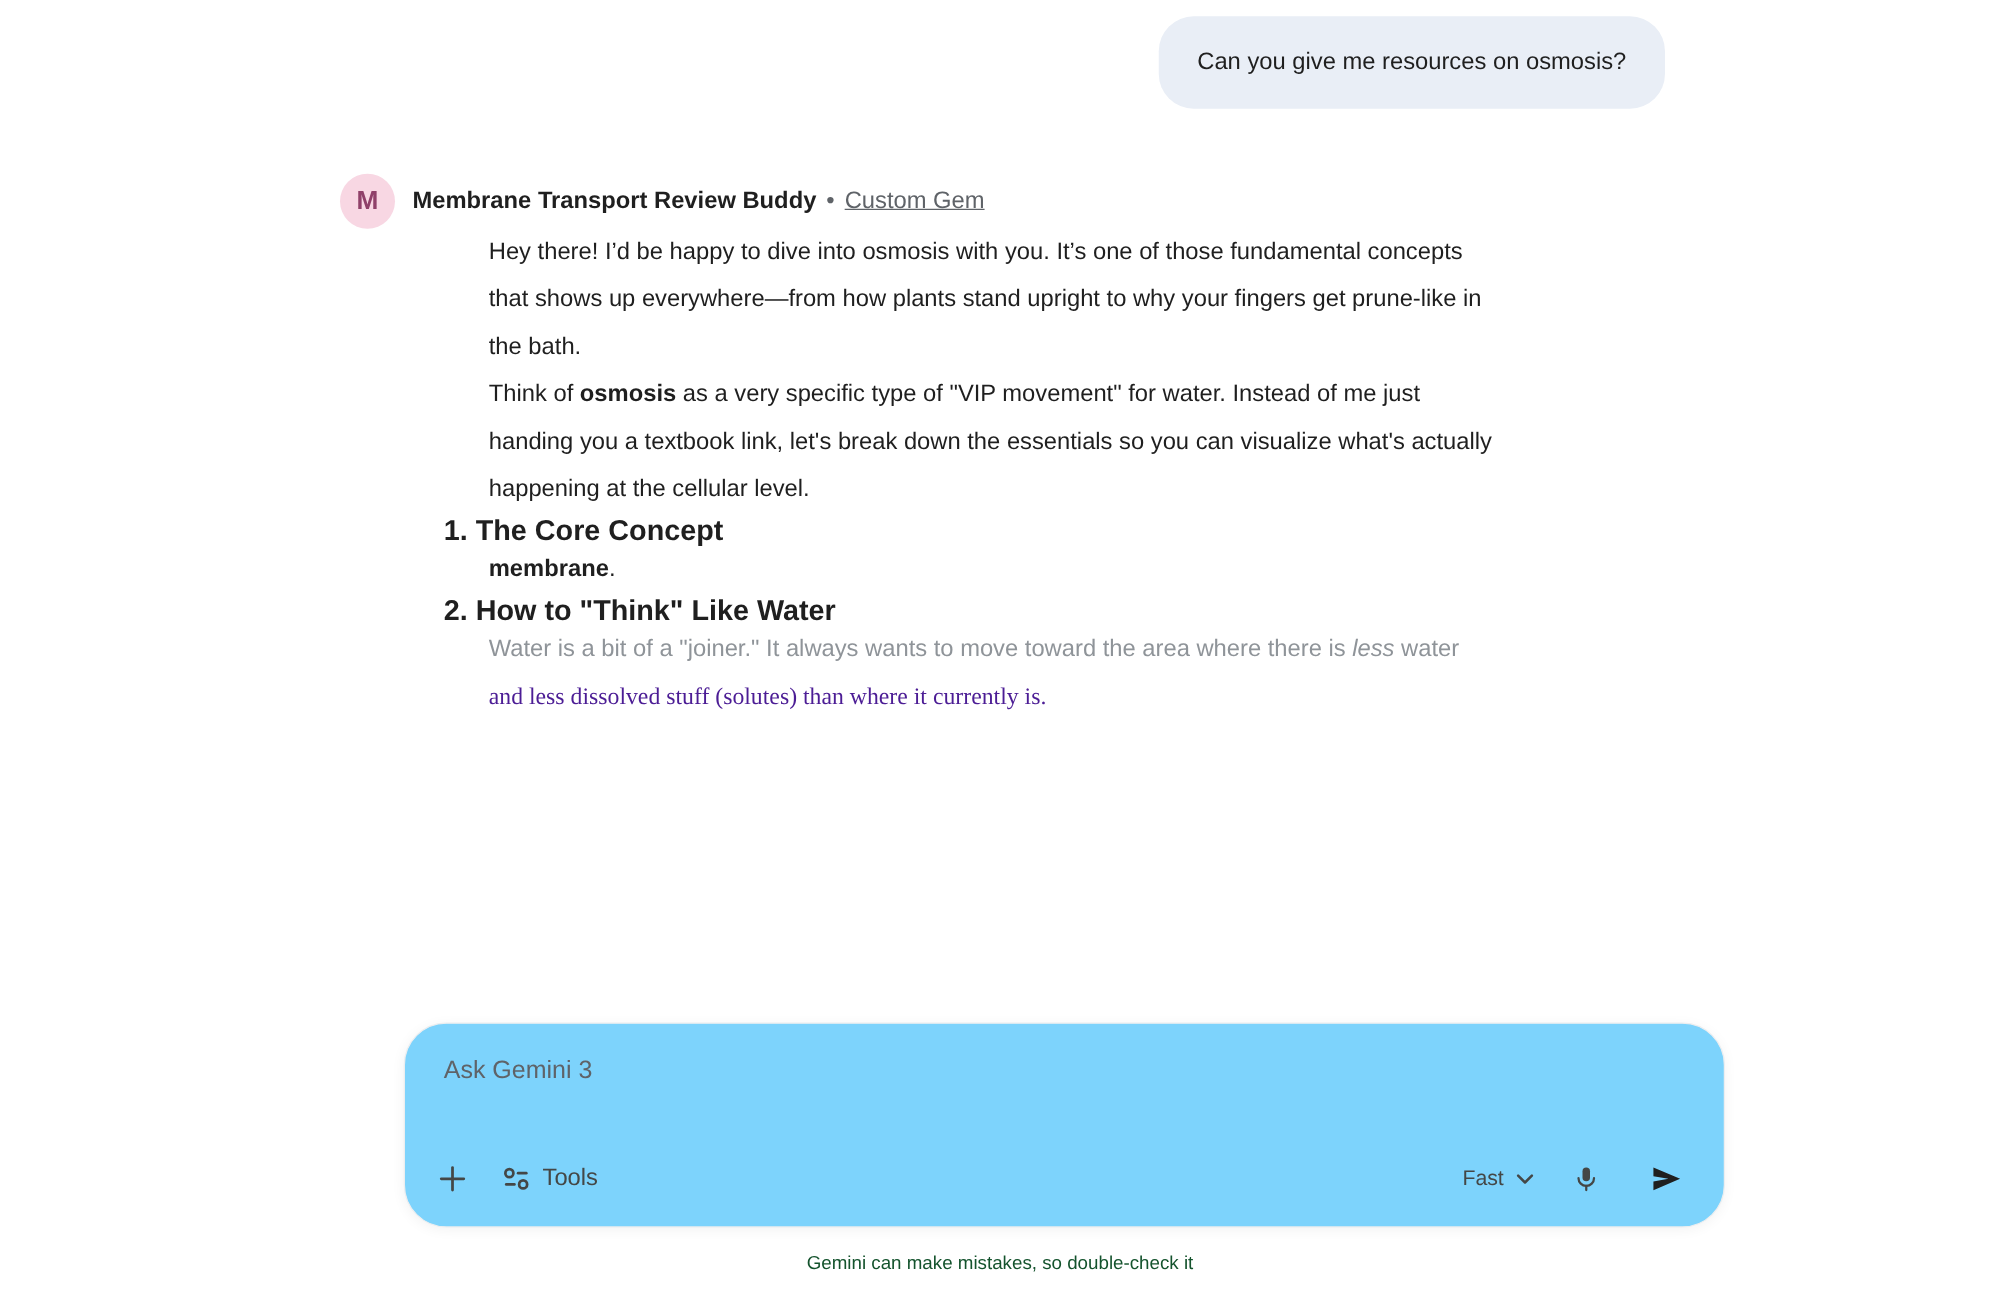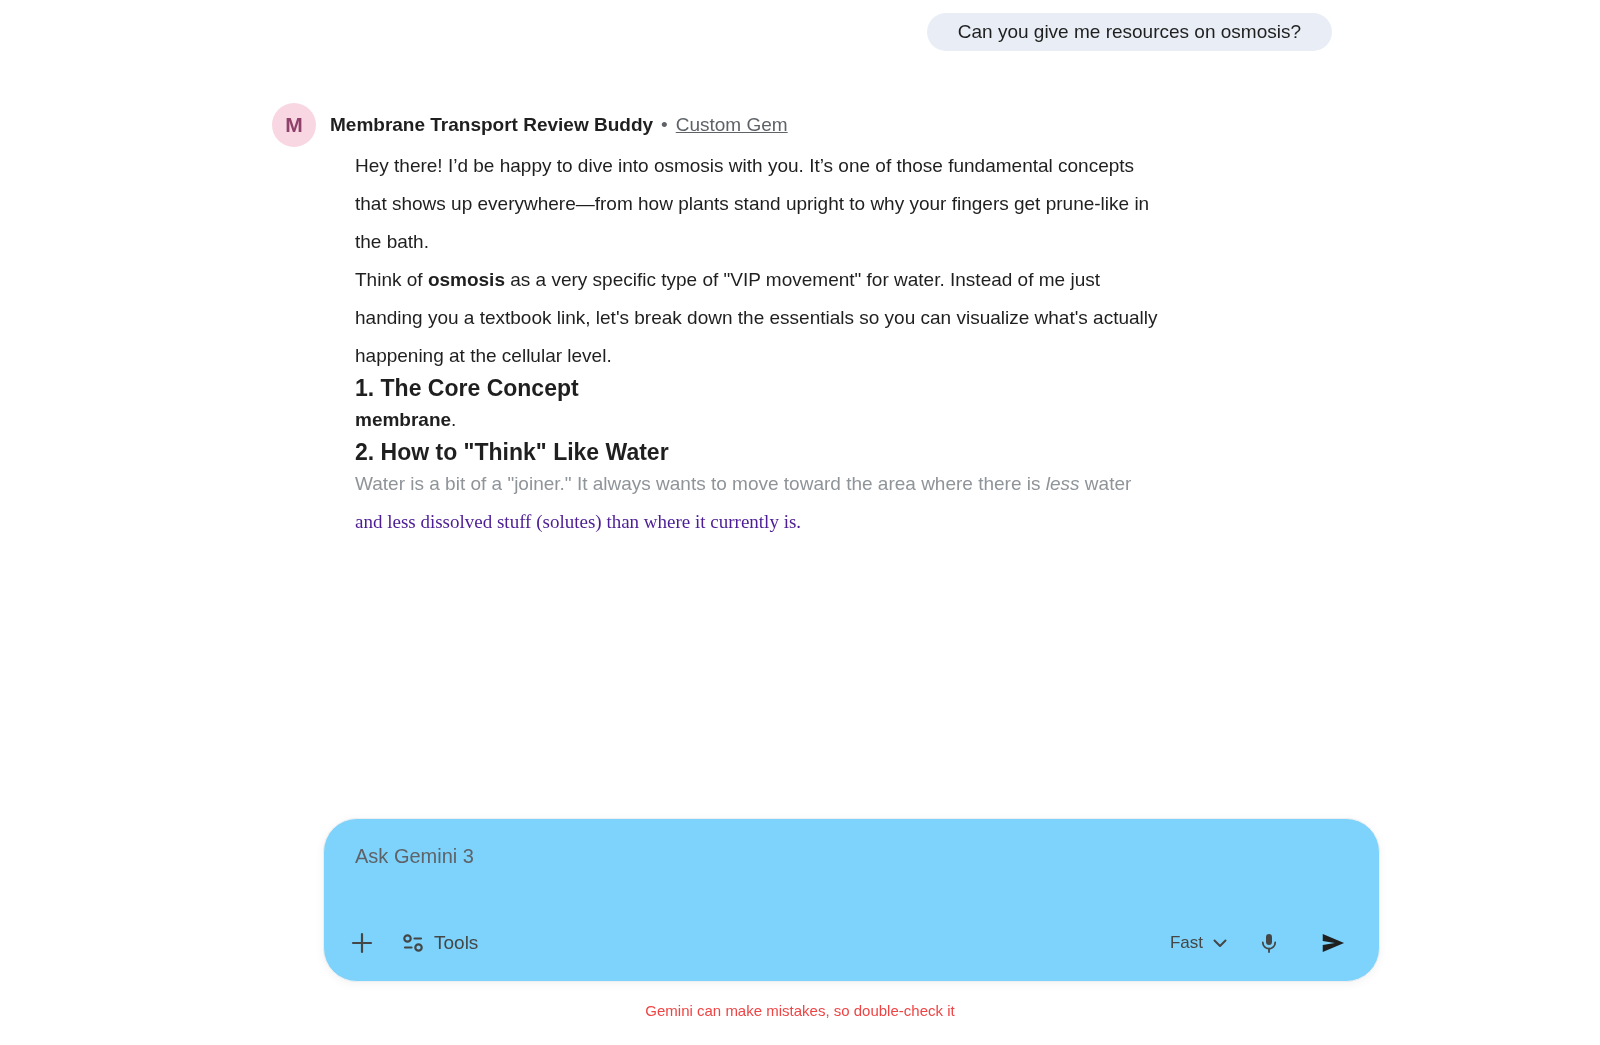--- a/index.html
+++ b/index.html
@@ -15,41 +15,41 @@
   html,body{margin:0;padding:0;}
   body{
     width:1600px;height:1045px;background:#ffffff;overflow:hidden;position:relative;
     font-family:"Liberation Sans", sans-serif;color:var(--text-primary);
   }
   .chat{position:absolute;left:272px;top:0;width:1060px;}
 
   
   .user-row{display:flex;justify-content:flex-end;padding-top:13px;}
   .user-bubble{
-    background:var(--user-bubble-bg);border-radius:28px;padding:5px 31px;
+    background:var(--user-bubble-bg);border-radius:28px;padding:23px 31px;
     font-size:19px;line-height:28px;color:var(--text-primary);
   }
 
   
   .bot-header{display:flex;align-items:center;gap:14px;margin-top:52px;}
   .avatar{
     width:44px;height:44px;border-radius:50%;background:var(--avatar-bg);
     color:var(--avatar-letter);display:flex;align-items:center;justify-content:center;
     font-size:21px;font-weight:700;flex:0 0 auto;
   }
   .bot-title{font-size:19px;display:flex;align-items:center;}
   .bot-name{font-weight:600;color:var(--text-primary);}
   .dot{color:var(--text-secondary);margin:0 8px;}
   .badge{color:var(--text-secondary);text-decoration:underline;}
 
   
   .msg{margin-left:83px;width:962px;font-size:19px;color:var(--text-primary);}
   .msg p{margin:0;line-height:38px;}
   .msg h3{margin:0;font-size:23px;font-weight:700;line-height:26px;color:var(--text-primary);}
-  .ln{display:block;white-space:nowrap;}
+  .ln{display:block;white-space:nowrap;margin-left:36px;}
   .b{font-weight:700;}
   .it{font-style:italic;}
   .p-intro{margin-top:40px;}
   .p-think{margin-top:24px;}
   .h-core{margin-top:38px;}
   .p-core{margin-top:22px;}
   .h-water{margin-top:36px;}
   .p-faded{margin-top:20px;}
   .p-faded .ln-faded1{color:#8f9499;}
   .p-faded .ln-faded2{color:#4c1d95;font-family:Liberation Serif, serif;}
@@ -65,21 +65,21 @@
   .toolbar{position:absolute;left:16px;right:16px;bottom:10px;height:56px;display:flex;align-items:center;}
   .toolbar button{background:none;border:none;cursor:pointer;display:flex;align-items:center;justify-content:center;padding:0;font-family:inherit;}
   .icon-btn{width:44px;height:44px;border-radius:50%;color:var(--icon-gray);}
   .tools-btn{margin-left:18px;gap:10px;font-size:19px;color:var(--icon-gray);padding:10px 12px;border-radius:22px;}
   .spacer{flex:1;}
   .model-btn{gap:10px;font-size:17px;color:var(--icon-gray);margin-right:20px;padding:8px 6px;}
   .mic-btn{margin-right:12px;}
   .send-btn{width:60px;height:60px;border-radius:50%;background:var(--send-button-bg);flex:0 0 auto;}
 
   
-  .footer{position:absolute;left:0;top:1002px;width:100%;text-align:center;font-size:15px;color:#ef4444;}
+  .footer{position:absolute;left:0;top:1002px;width:100%;text-align:center;font-size:15px;color:#14532d;}
 </style>
 </head>
 <body>
 
 <div class="chat">
 
   <div class="user-row">
     <div class="user-bubble">
       <span>Can you give me resources on osmosis?</span>
     </div>

